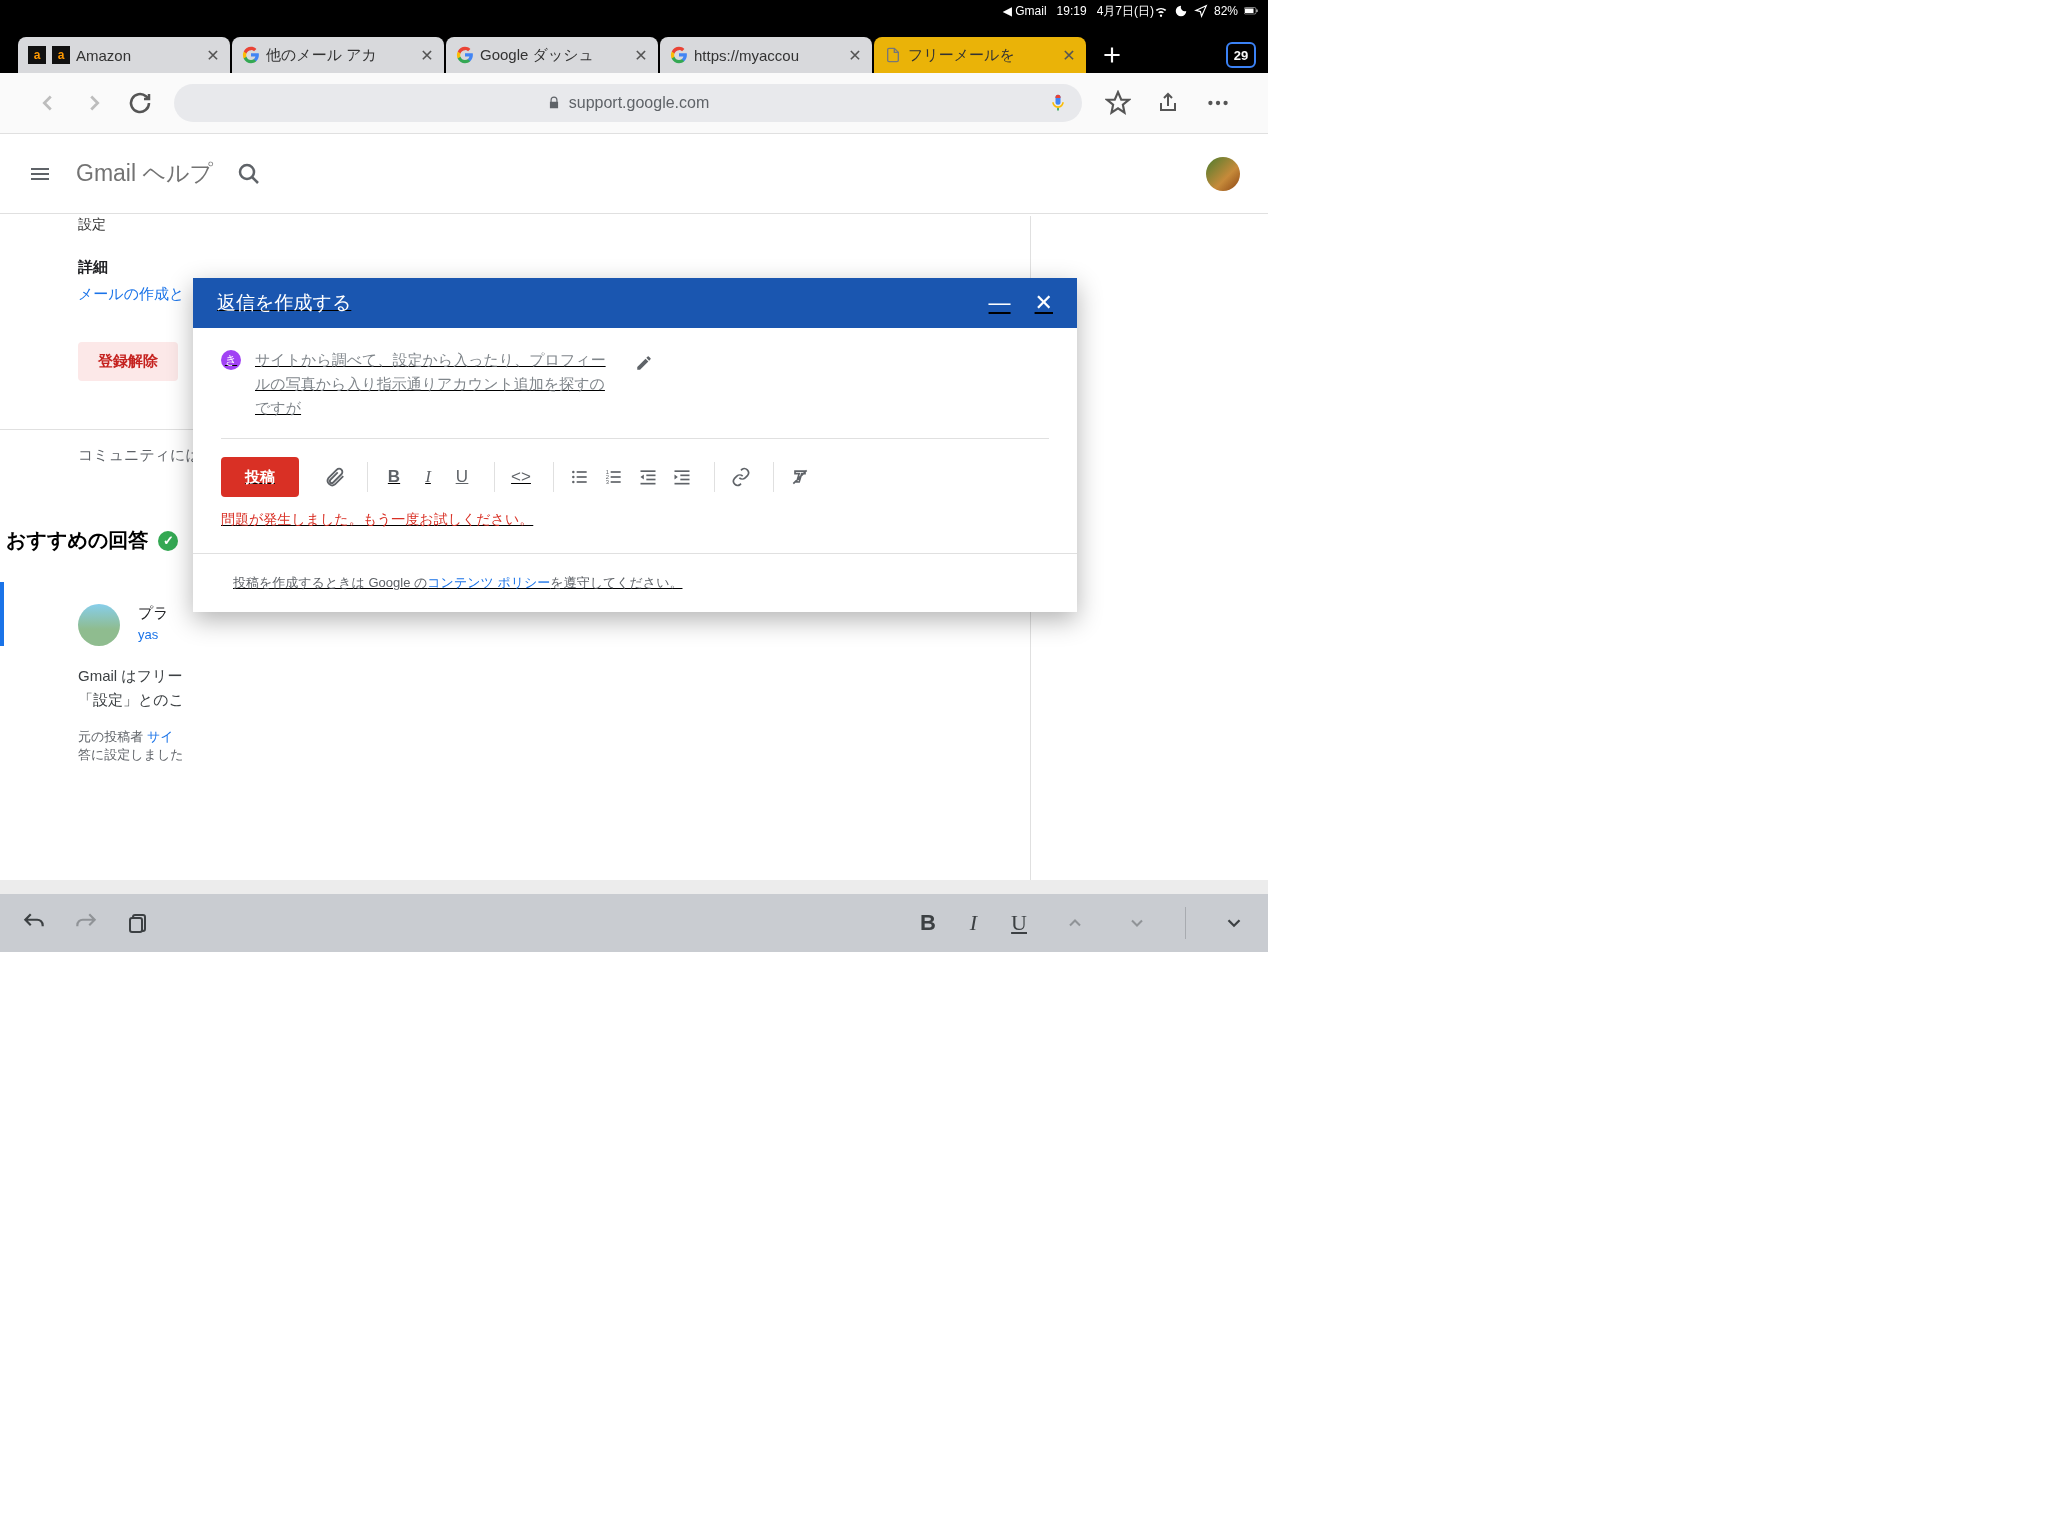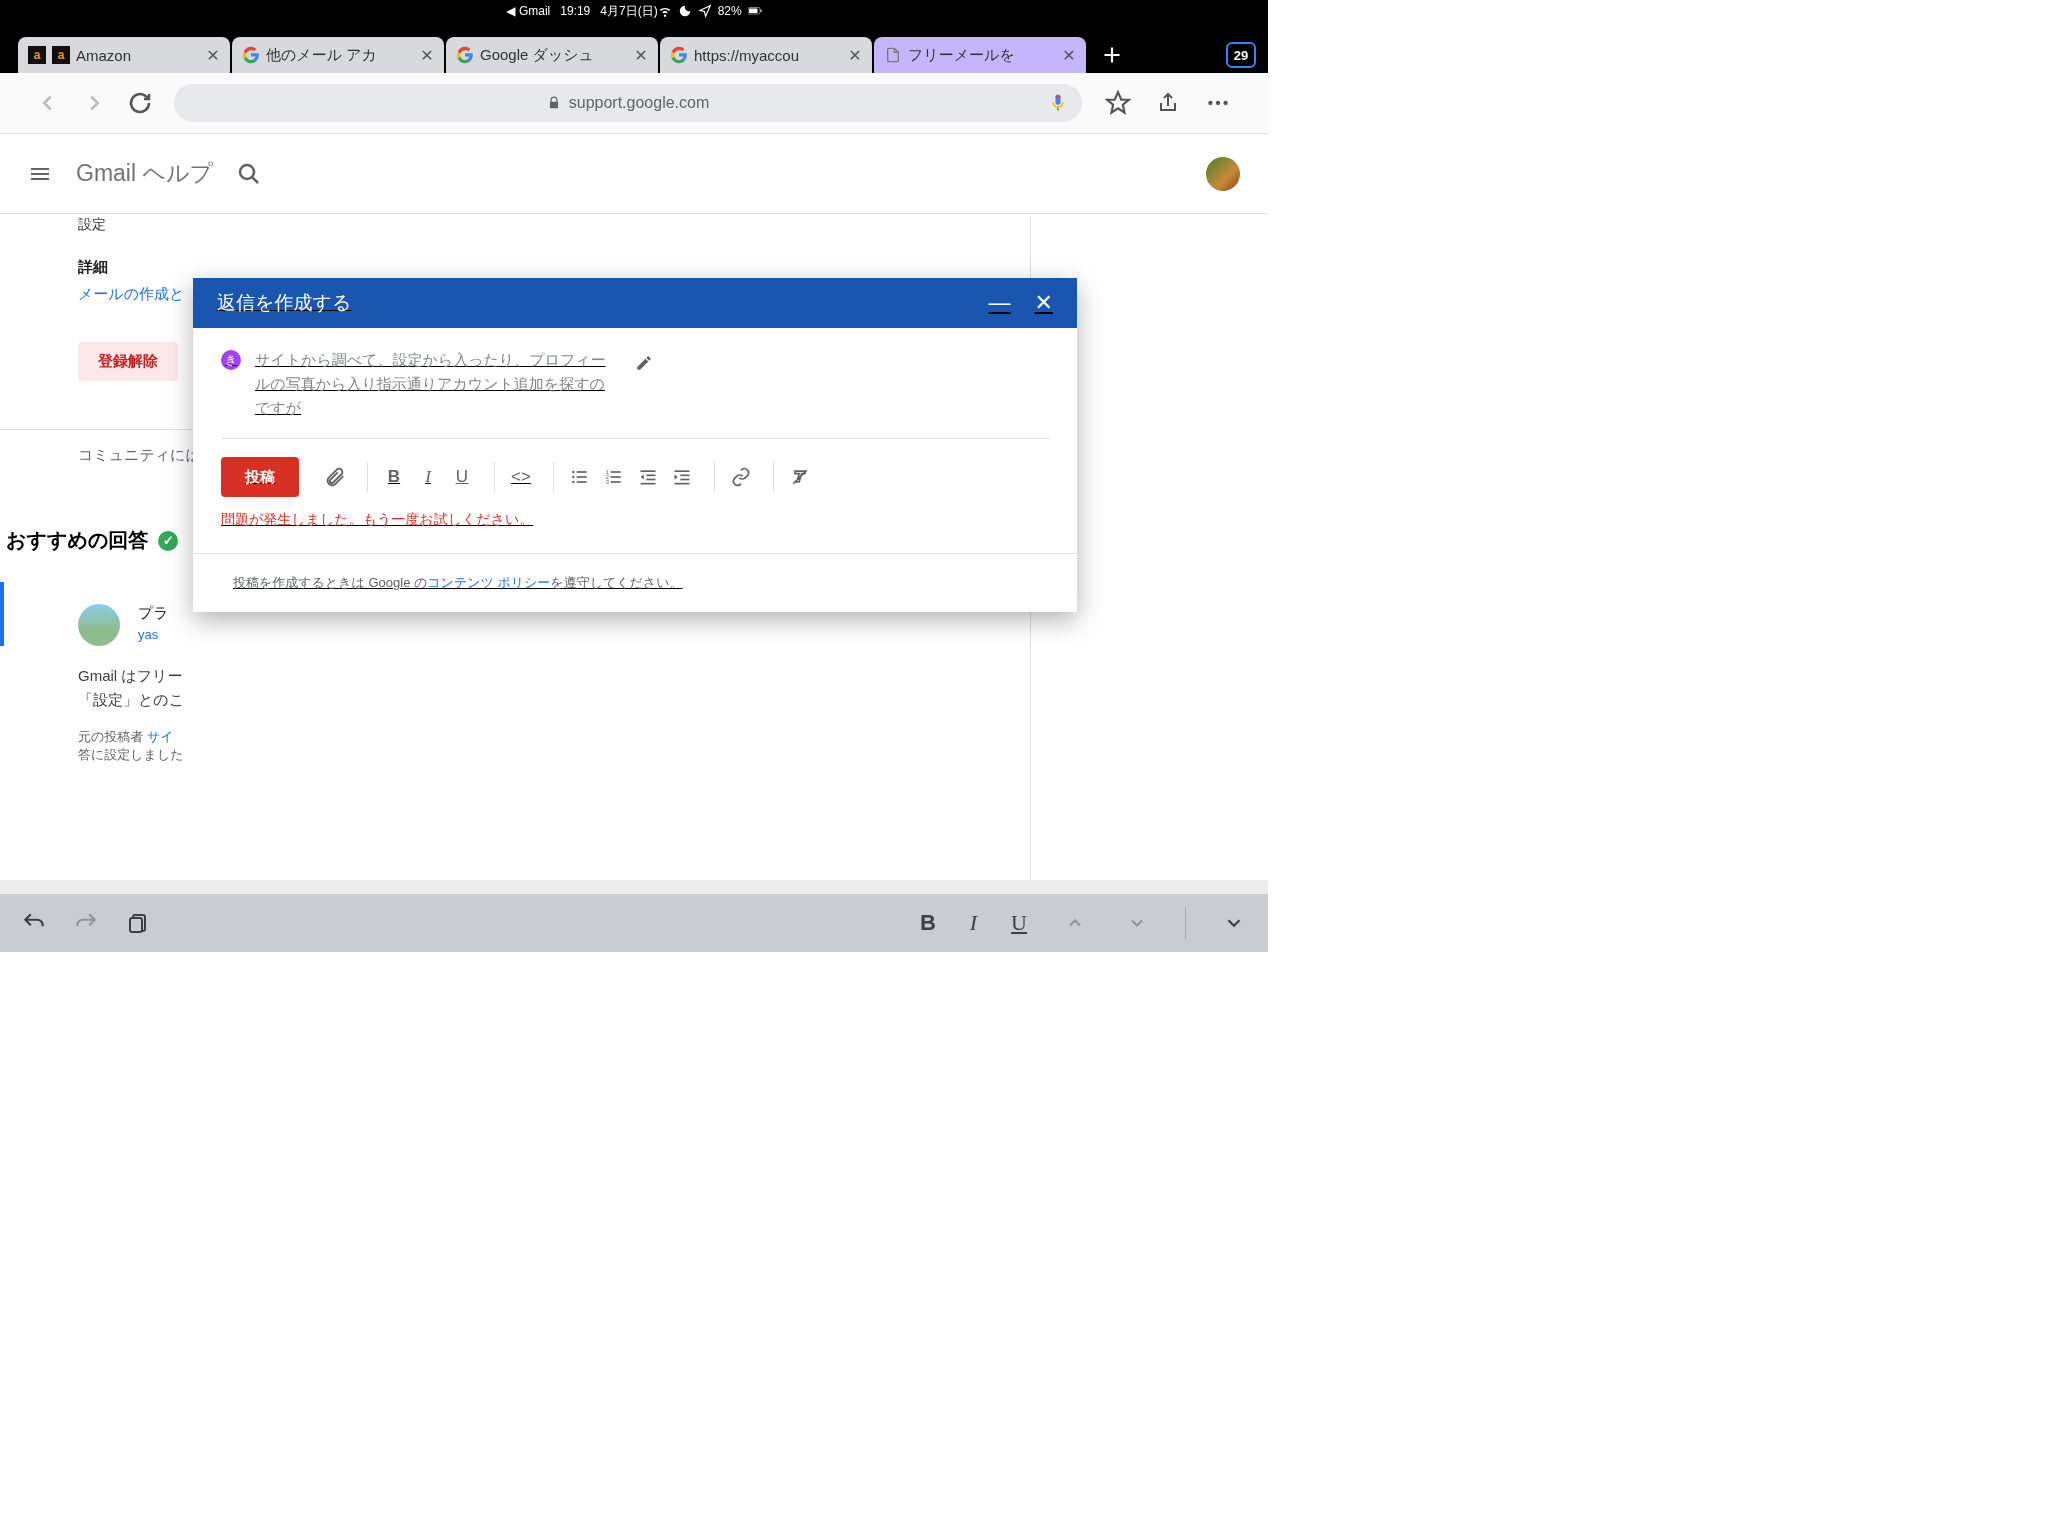--- a/index.html
+++ b/index.html
@@ -1,27 +1,27 @@
 <!DOCTYPE html>
 <html><head>
 <meta charset="utf-8">
 <style>
 * { margin: 0; padding: 0; box-sizing: border-box; font-family: -apple-system, "Hiragino Sans", Arial, sans-serif; }
 body { width: 1268px; height: 952px; background: #fff; overflow: hidden; position: relative; }
 
 
-.ios-status { height: 22px; background: #000; color: #fff; display: flex; align-items: center; justify-content: center; padding: 0 10px; font-size: 12px; }
+.ios-status { height: 22px; background: #000; color: #fff; display: flex; align-items: center; justify-content: flex-end; padding: 0 10px; font-size: 12px; }
 .ios-status .left { display: flex; gap: 10px; align-items: center; }
 .ios-status .right { display: flex; gap: 6px; align-items: center; }
 .ios-status svg { width: 14px; height: 14px; }
 
 
 .tab-strip { height: 51px; background: #000; display: flex; align-items: flex-end; padding: 0 8px 0 18px; gap: 0; }
 .tab { background: #d8d9dc; height: 36px; width: 212px; border-radius: 8px 8px 0 0; display: flex; align-items: center; padding: 0 8px 0 10px; gap: 6px; font-size: 15px; color: #333; margin-right: 2px; position: relative; }
-.tab.active { background: #c4b5fd; }
+.tab.active { background: #eab308; }
 .tab .title { flex: 1; white-space: nowrap; overflow: hidden; text-overflow: ellipsis; }
 .tab .close { width: 18px; height: 18px; display:flex; align-items:center; justify-content:center; color:#555; font-size:16px;}
 .tab .favicon { width: 18px; height: 18px; display:flex; align-items:center; justify-content:center; font-size:12px; }
 .tab .favicon.amazon { background:#111; color:#ff9900; font-weight:bold; padding:0 1px; }
 .tab .favicon.google svg { width:18px; height:18px; }
 .tab .favicon.page { color:#666; }
 .new-tab { width: 36px; height: 36px; display:flex; align-items:center; justify-content:center; color:#fafafa; margin-left: 6px; }
 .tab-count { margin-left: auto; width: 30px; height: 26px; border:2px solid #3b82f6; border-radius:6px; color:#fafafa; font-size:13px; font-weight:600; display:flex; align-items:center; justify-content:center; margin-bottom:5px; margin-right:4px;}
 
 

